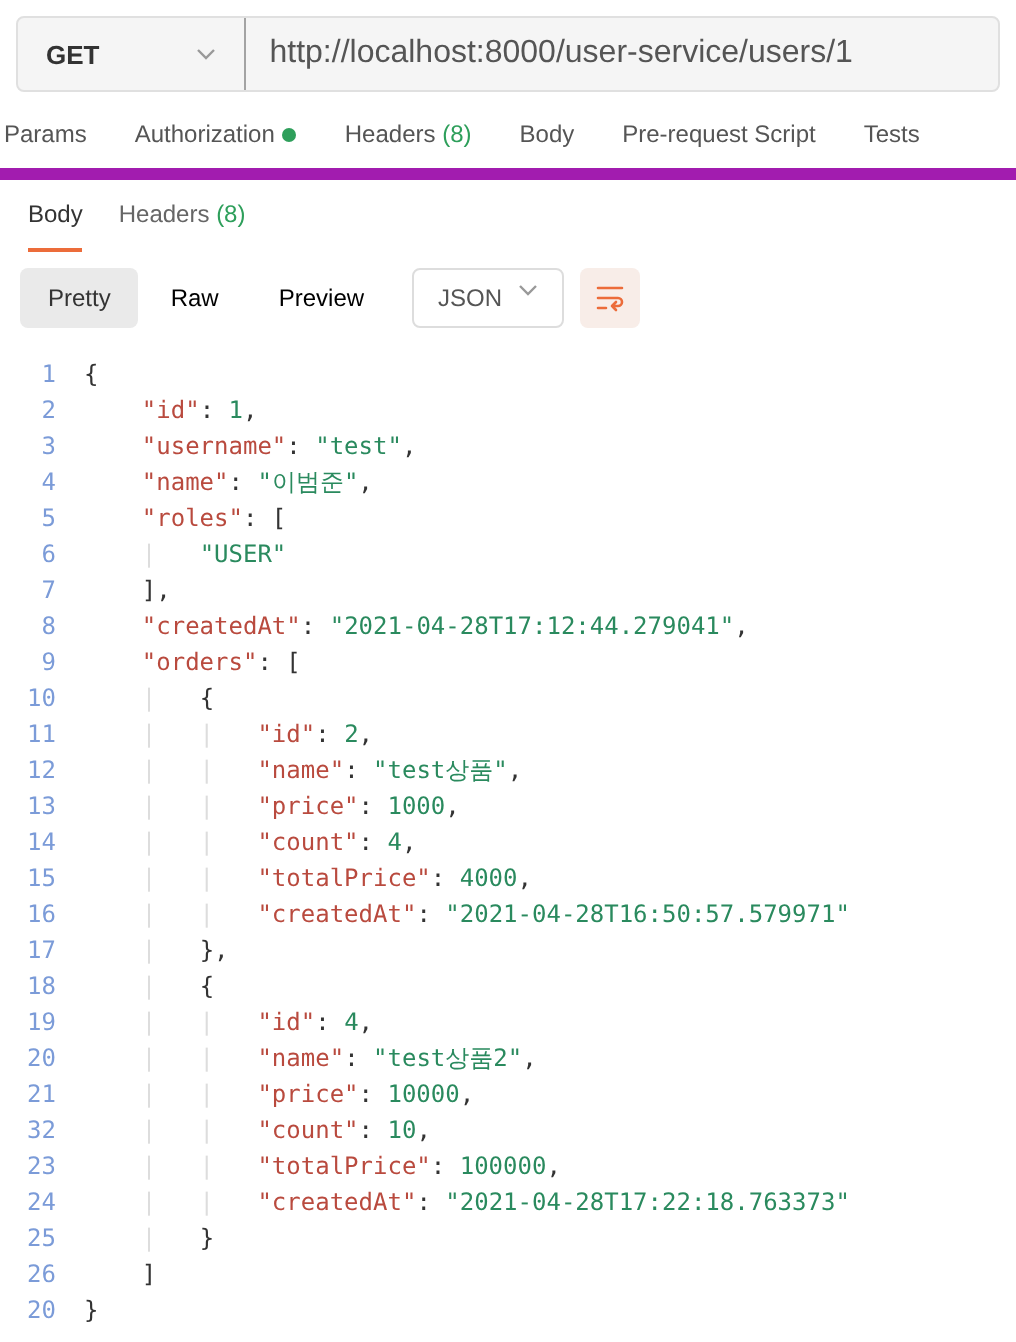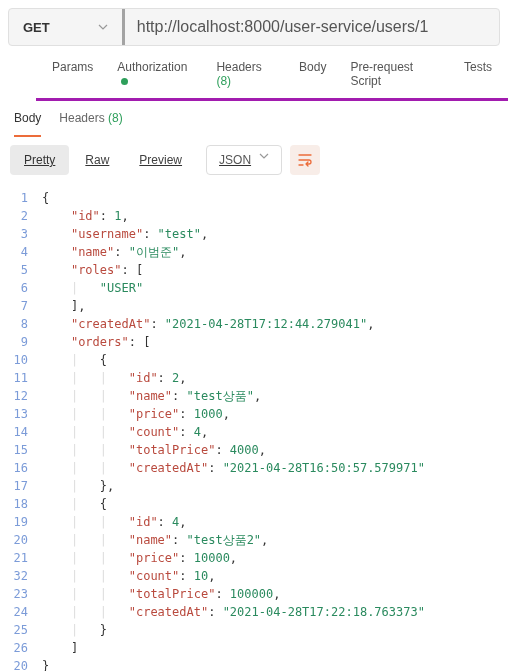--- a/index.html
+++ b/index.html
@@ -1,34 +1,34 @@
 <!DOCTYPE html>
 <html><head>
   <meta charset="utf-8">
   <style>
     * { box-sizing: border-box; margin: 0; padding: 0; }
     body { font-family: -apple-system, BlinkMacSystemFont, "Segoe UI", sans-serif; font-size: 12px; color: #333; background: #fff; width: 508px; }
     
     .request-bar { display: flex; border: 1px solid #e0e0e0; border-radius: 4px; margin: 8px; background: #f5f5f5; }
-    .method-select { display: flex; align-items: center; padding: 9px 14px; font-weight: 600; font-size: 13px; color: #333; min-width: 90px; border-right: 3px solid #a3a3a3; cursor: pointer; gap: 48px; }
+    .method-select { display: flex; align-items: center; padding: 9px 14px; font-weight: 600; font-size: 13px; color: #333; min-width: 90px; border-right: 1px solid #a3a3a3; cursor: pointer; gap: 48px; }
     .method-select .chev { margin-left: auto; color: #999; }
     .url-input { flex: 1; padding: 9px 12px; font-size: 16px; color: #555; background: transparent; border: none; outline: none; }
     
-    .req-tabs { display: flex; gap: 24px; padding: 6px 16px 10px; font-size: 12px; color: #555; border-bottom: 3px solid #a21caf; margin-left: 36px; }
+    .req-tabs { display: flex; gap: 24px; padding: 6px 2px 10px; font-size: 12px; color: #555; border-bottom: 6px solid #a21caf; }
     .req-tab { cursor: pointer; }
     .dot { display: inline-block; width: 7px; height: 7px; border-radius: 50%; margin-left: 4px; vertical-align: middle; }
     .dot-green { background: #2e9f5b; }
     .count-green { color: #2e9f5b; }
     
     .res-tabs { display: flex; gap: 18px; padding: 10px 14px 0; font-size: 12px; color: #666; }
     .res-tab { padding-bottom: 10px; cursor: pointer; }
     .res-tab.active { color: #333; border-bottom: 2px solid #ec6c3a; }
     
-    .view-bar { display: flex; align-items: center; padding: 8px 10px; gap: 2px; text-decoration: underline; }
-    .view-btn { padding: 8px 14px; font-size: 12px; color: #404040; background: transparent; border: none; cursor: pointer; border-radius: 4px; }
+    .view-bar { display: flex; align-items: center; padding: 8px 10px; gap: 2px; }
+    .view-btn { padding: 8px 14px; font-size: 12px; color: #000000; background: transparent; border: none; cursor: pointer; border-radius: 4px; }
     .view-btn.active { background: #eaeaea; color: #333; }
     .format-select { display: flex; align-items: flex-start; padding: 7px 12px; border: 1px solid #ddd; border-radius: 4px; font-size: 12px; color: #555; cursor: pointer; margin-left: 8px; gap: 8px; }
     .wrap-icon { display: flex; align-items: center; justify-content: center; width: 30px; height: 30px; background: #f8ede8; border-radius: 4px; margin-left: 6px; cursor: pointer; }
     
     .code-area { display: flex; font-family: "SF Mono", Menlo, Consolas, monospace; font-size: 12px; line-height: 18px; padding: 6px 0 12px; }
     .gutter { text-align: right; color: #9a9a9a; padding: 0 14px 0 8px; user-select: none; min-width: 42px; }
     .gutter div { color: #7b9bd8; font-family: "SF Mono", Menlo, Consolas, monospace; }
     .code { flex: 1; white-space: pre; color: #333; }
     
     .tok-key { color: #b94a3e; }

